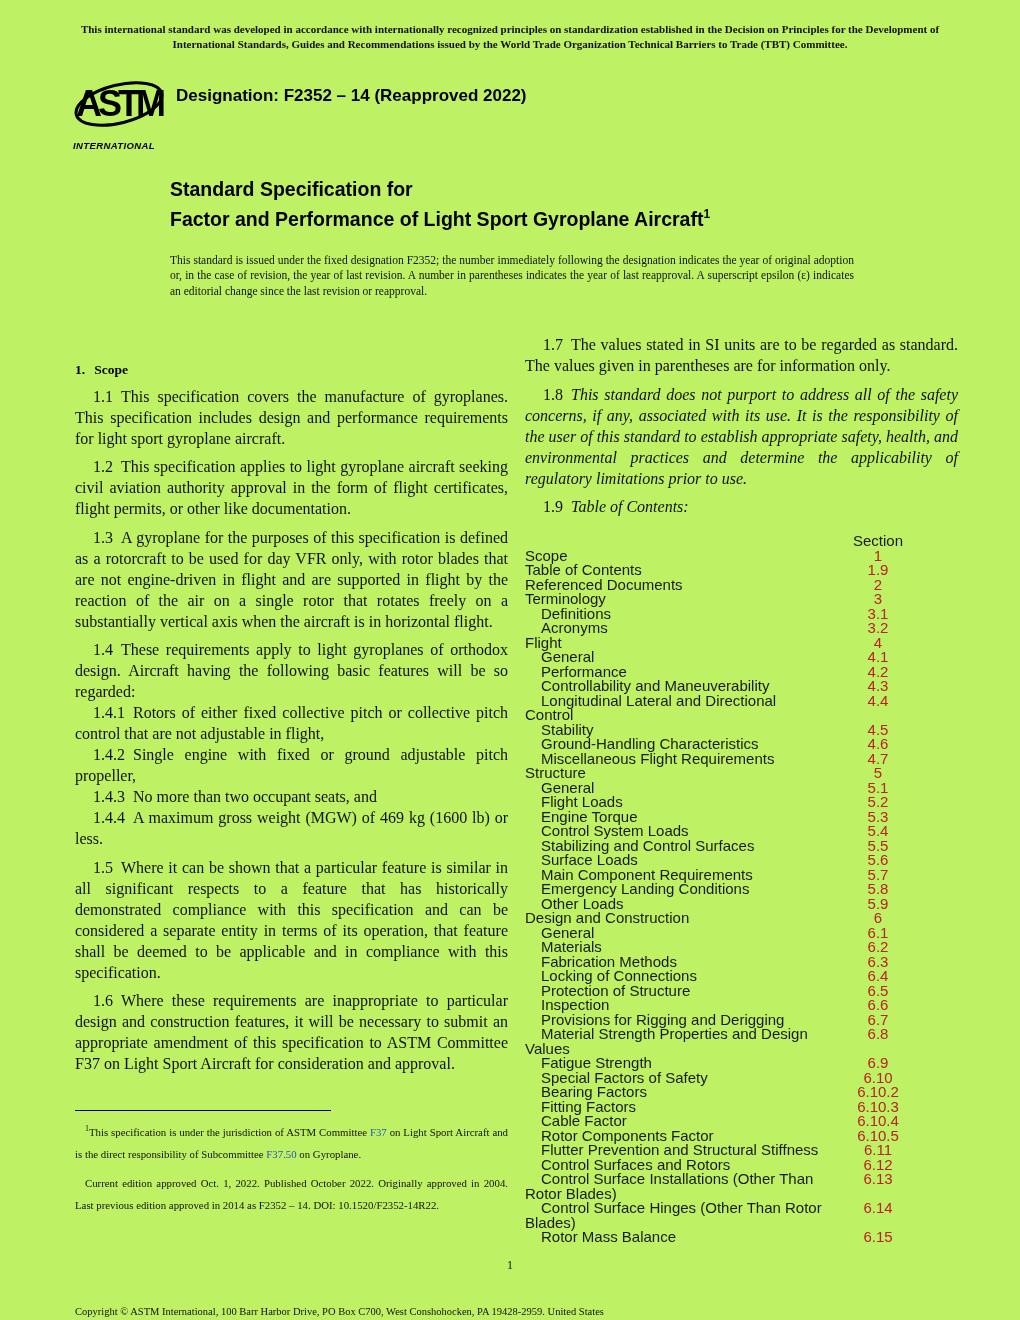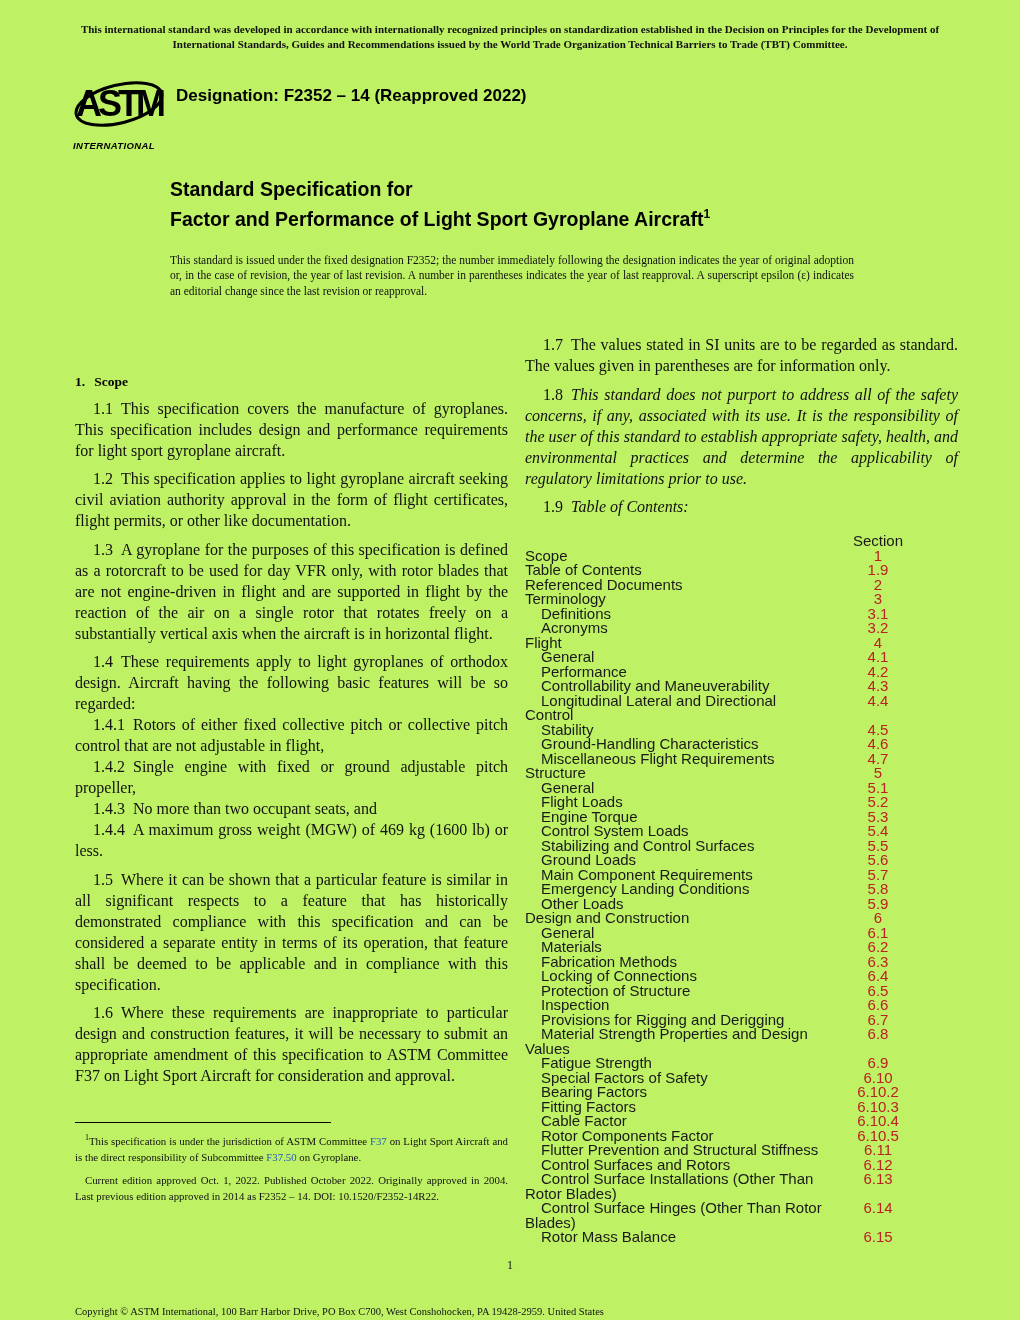--- a/index.html
+++ b/index.html
@@ -27,21 +27,21 @@
   .columns{display:flex;gap:17px;margin-top:35px;padding:0 62px 0 75px;align-items:center;}
   .col{flex:1;min-width:0;}
   .scope-heading{margin:0;font-size:13.5px;font-weight:bold;color:#000;}
   .scope-heading .hnum{margin-right:9px;}
   .para{margin:7.5px 0 0 0;font-size:16px;line-height:21px;text-align:justify;text-indent:18px;}
   .para.tight{margin-top:0;}
   .pnum{margin-right:8px;}
   .italic{font-style:italic;}
   
   .footnote-rule{width:256px;border:none;border-top:1.4px solid #000;margin:36px 0 0 0;}
-  .footnote{margin:7px 0 0 0;font-size:10.8px;line-height:16px;text-align:justify;text-indent:10px;}
+  .footnote{margin:7px 0 0 0;font-size:10.8px;line-height:22px;text-align:justify;text-indent:10px;}
   .footnote sup{font-size:8px;}
   a.doclink{color:#2456c4;text-decoration:none;cursor:pointer;}
   
   .toc{width:408px;margin-top:17px;font-family:"Liberation Sans",sans-serif;
        font-size:15px;line-height:14.5px;color:#1a1a1a;}
   .toc-headrow{display:flex;}
   .toc-label{flex:0 0 298px;width:298px;}
   .toc-num{flex:1;text-align:center;color:#bb2025;}
   .toc-headrow .toc-num{color:#1a1a1a;}
   .toc-row{display:flex;align-items:flex-start;}
@@ -183,21 +183,21 @@
             </div>
             <div class="toc-row sub">
               <span class="toc-label">Control System Loads</span>
               <span class="toc-num">5.4</span>
             </div>
             <div class="toc-row sub">
               <span class="toc-label">Stabilizing and Control Surfaces</span>
               <span class="toc-num">5.5</span>
             </div>
             <div class="toc-row sub">
-              <span class="toc-label">Ground Loads</span>
+              <span class="toc-label">Surface Loads</span>
               <span class="toc-num">5.6</span>
             </div>
             <div class="toc-row sub">
               <span class="toc-label">Main Component Requirements</span>
               <span class="toc-num">5.7</span>
             </div>
             <div class="toc-row sub">
               <span class="toc-label">Emergency Landing Conditions</span>
               <span class="toc-num">5.8</span>
             </div>

